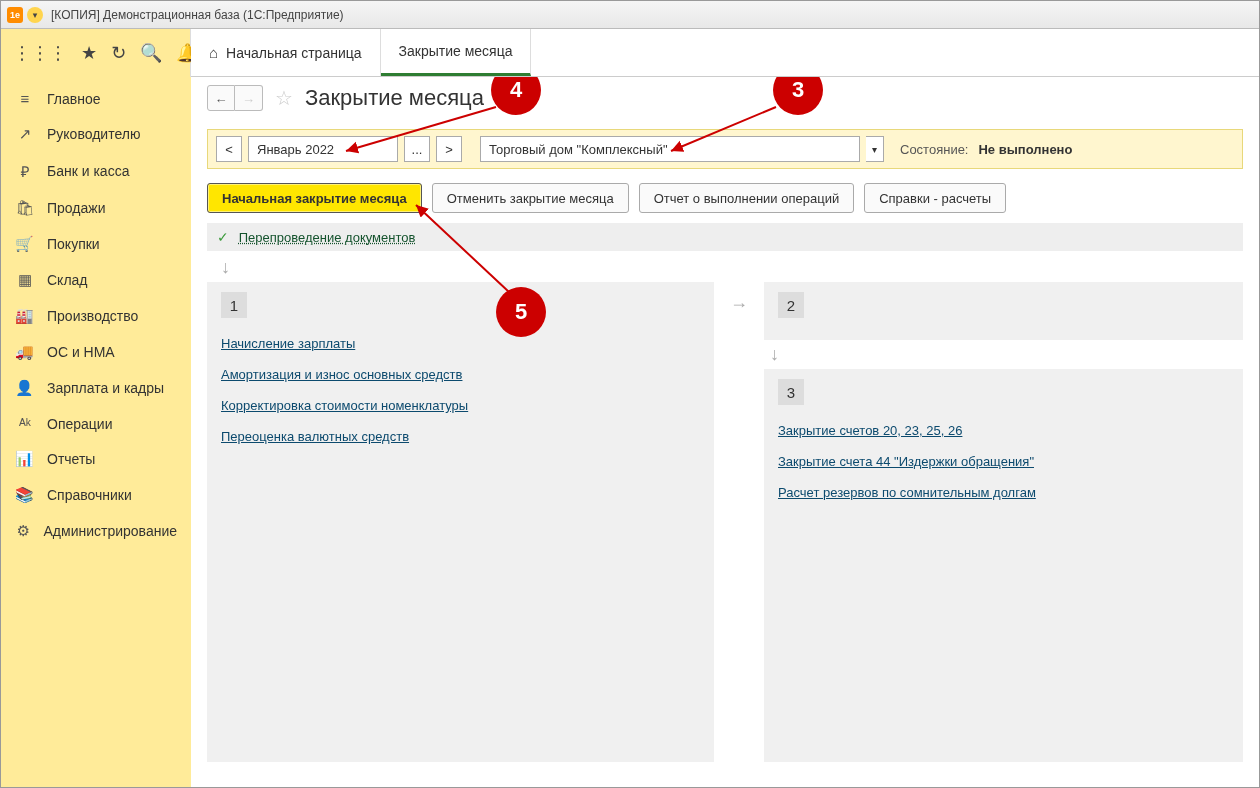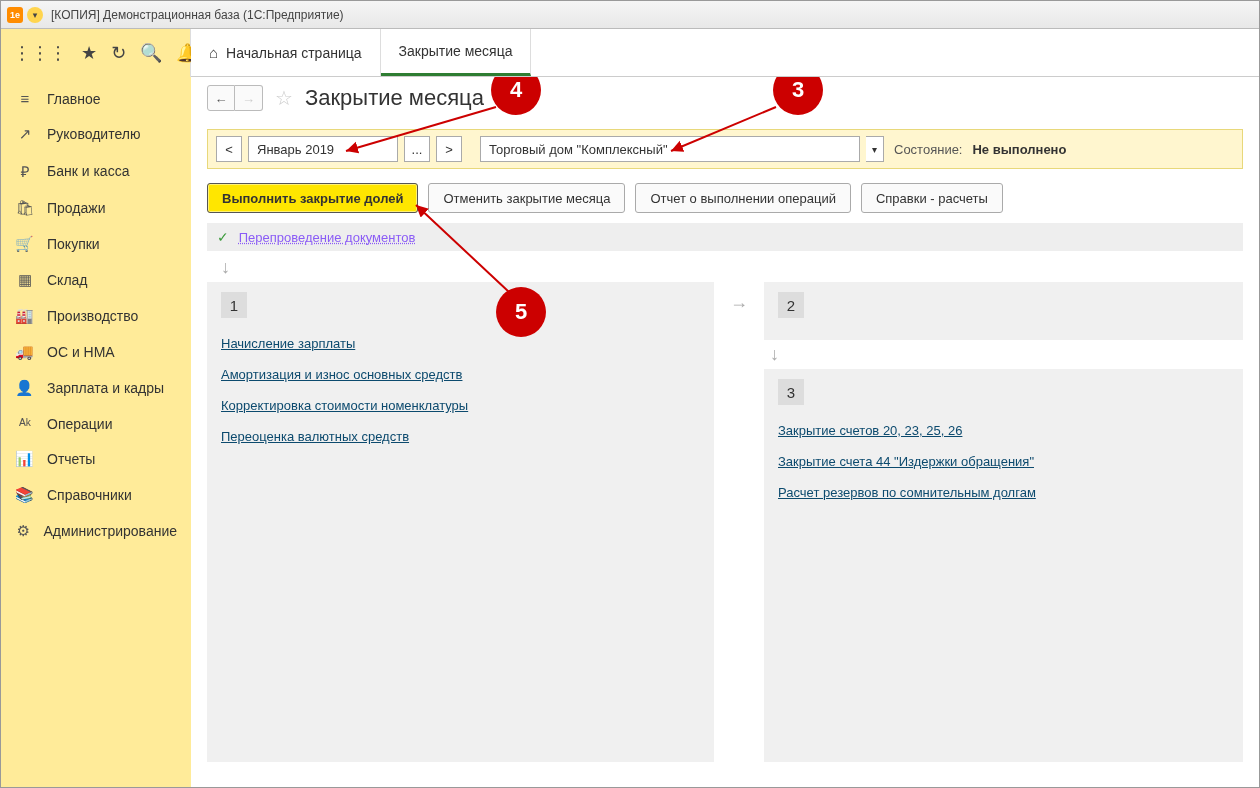--- a/index.html
+++ b/index.html
@@ -34,32 +34,32 @@
 .navbtn:last-child{border-left:none;border-radius:0 3px 3px 0; color:#ccc;}
 .star { font-size:20px; color:#ccc; cursor:pointer; }
 .page-title { font-size:22px; }
 
 
 .filterbar { background:#fff6cf; border:1px solid #e8d87a; padding:6px 8px; display:flex; align-items:center; gap:6px; margin-bottom:14px; }
 .sqbtn { width:26px; height:26px; border:1px solid #aaa; background:#fff; display:flex;align-items:center;justify-content:center;cursor:pointer;font-size:13px; }
 .period-input { height:26px; border:1px solid #aaa; background:#fff; padding:0 8px; display:flex;align-items:center; min-width:150px; }
 .org-input { height:26px; border:1px solid #aaa; background:#fff; padding:0 8px; display:flex;align-items:center; flex:0 0 380px; }
 .org-dd { width:18px;height:26px;border:1px solid #aaa;border-left:none;background:#fff;display:flex;align-items:center;justify-content:center;font-size:10px;cursor:pointer; }
-.status-lbl { margin-left:4px; color:#555; }
+.status-lbl { margin-left:10px; color:#555; }
 .status-val { font-weight:bold; margin-left:4px; }
 
 
 .actions { display:flex; gap:10px; margin-bottom:10px; }
 .btn { height:30px; border:1px solid #aaa; background:#fafafa; padding:0 14px; display:flex;align-items:center;cursor:pointer;border-radius:3px; font-size:13px; }
 .btn.primary { background:#ffe600; border-color:#555; font-weight:bold; box-shadow: inset 0 0 0 1px #fff176; }
 
 
 .repost-row { background:#eee; padding:6px 10px; display:flex; align-items:center; gap:10px; margin-bottom:6px; }
 .check { color:#3a9a3a; font-size:14px; }
-.link { color:#8b5cf6; text-decoration: underline dotted; cursor:pointer; }
+.link { color:#14532d; text-decoration: underline dotted; cursor:pointer; }
 .down-arrow-sep { color:#aaa; font-size:18px; margin:2px 0 4px 14px; }
 
 
 .cols { display:flex; gap:16px; height: 480px; }
 .col { flex:1; background:#f0f0f0; padding:10px 14px; display:flex; flex-direction:column; gap:4px; }
 .col-right-wrap { flex:1; display:flex; flex-direction:column; }
 .section-num { background:#ddd; width:26px; height:26px; display:flex;align-items:center;justify-content:center; font-size:15px; margin-bottom:8px; }
 .op { padding:6px 0; }
 .op .link { color:#0c4a6e; text-decoration: underline; }
 .col-arrow-between { display:flex; align-items:flex-start; padding-top:10px; color:#aaa; font-size:18px; }
@@ -161,35 +161,35 @@
         <div class="navbtn">←</div>
         <div class="navbtn">→</div>
       </div>
       <span class="star">☆</span>
       <span class="page-title">Закрытие месяца</span>
     </div>
 
     <div class="filterbar">
       <div class="sqbtn">&lt;</div>
       <div class="period-input">
-          <span>Январь 2019</span>
+          <span>Январь 2022</span>
         </div>
       <div class="sqbtn">...</div>
       <div class="sqbtn">&gt;</div>
       <div style="width:6px"></div>
       <div class="org-input">
           <span>Торговый дом "Комплексный"</span>
         </div>
       <div class="org-dd">▾</div>
       <span class="status-lbl">Состояние:</span>
       <span class="status-val">Не выполнено</span>
     </div>
 
     <div class="actions">
-      <div class="btn primary">Выполнить закрытие долей</div>
+      <div class="btn primary">Начальная закрытие месяца</div>
       <div class="btn">Отменить закрытие месяца</div>
       <div class="btn">Отчет о выполнении операций</div>
       <div class="btn">Справки - расчеты</div>
     </div>
 
     <div class="repost-row">
       <span class="check">✓</span>
       <span class="link">Перепроведение документов</span>
     </div>
     <div class="down-arrow-sep">↓</div>

